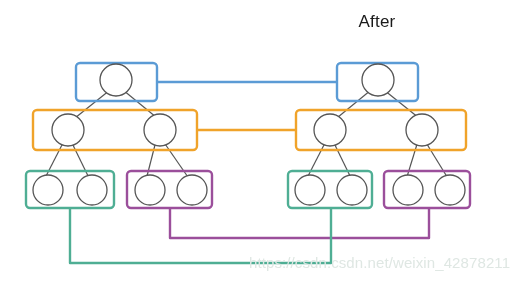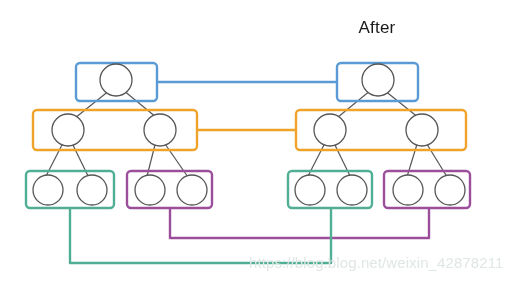--- a/index.html
+++ b/index.html
@@ -27,21 +27,21 @@
   .title-label {
     position: absolute;
     font-family: "Liberation Sans", sans-serif;
     font-size: 17px;
     color: #1a1a1a;
     letter-spacing: 0.2px;
     white-space: nowrap;
     text-align: center;
   }
   #title-before { left: 66px; top: 18px; width: 100px; }
-  #title-after  { left: 327px; top: 18px; width: 100px; }
+  #title-after  { left: 327px; top: 12px; width: 100px; }
   .watermark {
     position: absolute;
     left: 249px;
     top: 254px;
     font-family: "Liberation Sans", sans-serif;
     font-size: 15px;
     color: #dfe7e3;
     white-space: nowrap;
     letter-spacing: 0.1px;
     user-select: none;
@@ -116,15 +116,15 @@
       <line x1="157" y1="82" x2="337" y2="82" stroke="#5b9bd5" stroke-width="2.4"></line>
 
       <line x1="197" y1="130" x2="296" y2="130" stroke="#f0a32a" stroke-width="2.4"></line>
 
       <path d="M 170 208 L 170 238 L 429 238 L 429 208" stroke="#9b4f9b" stroke-width="2.4"></path>
 
       <path d="M 70 208 L 70 263 L 331 263 L 331 208" stroke="#4fae94" stroke-width="2.4"></path>
     </g>
   </svg>
 
-  <div class="watermark">https://blog.blog.net/weixin_42878211</div>
+  <div class="watermark">https://csdn.csdn.net/weixin_42878211</div>
 
 </div>
 
 </body></html>

